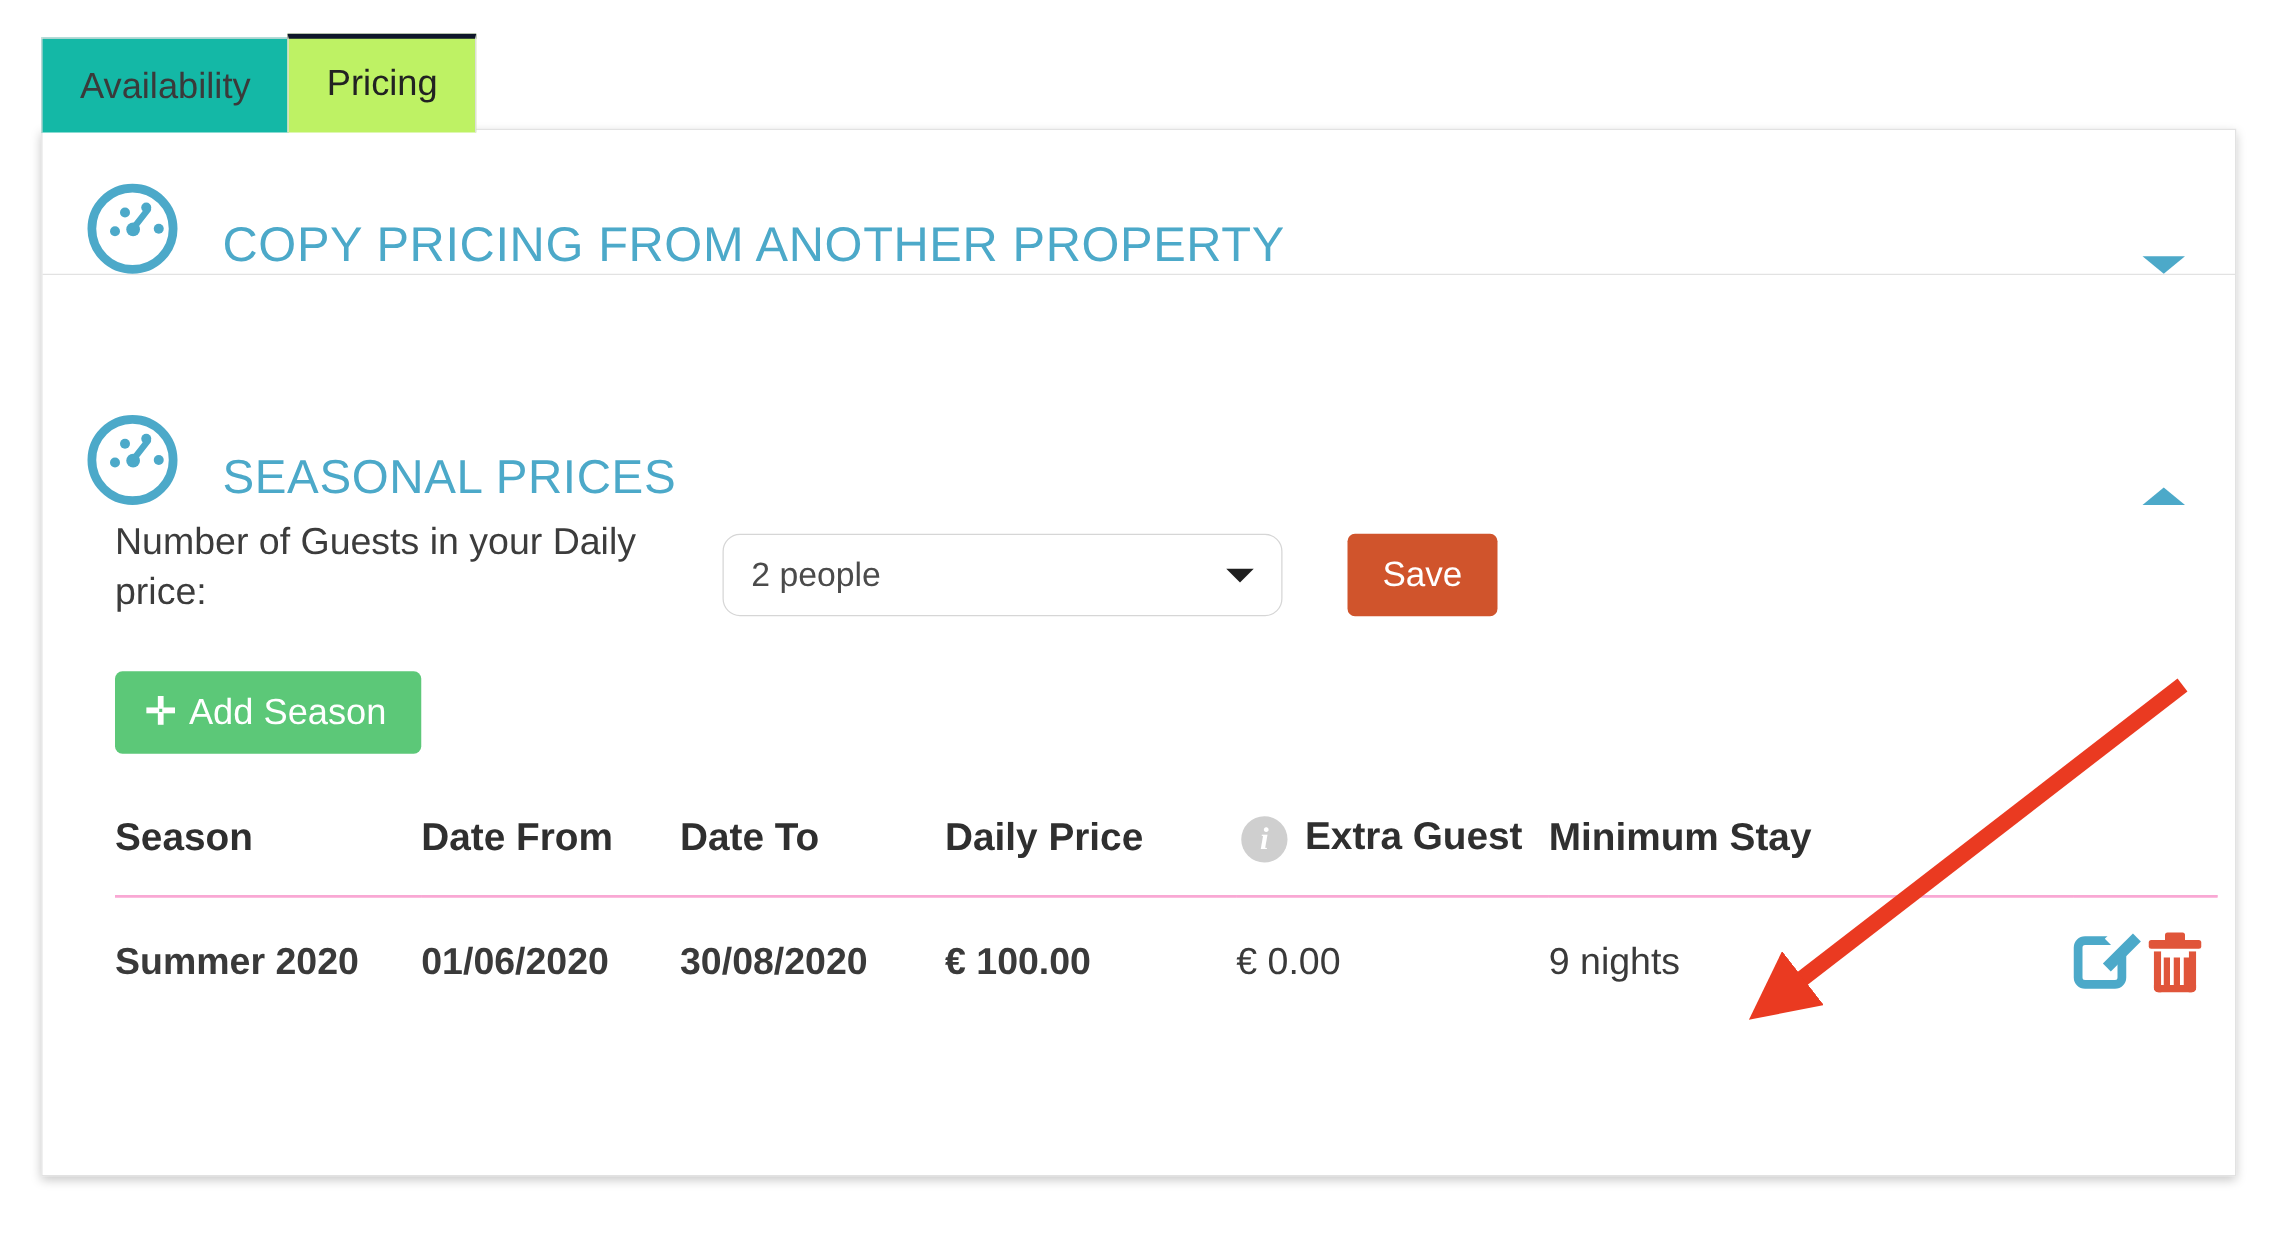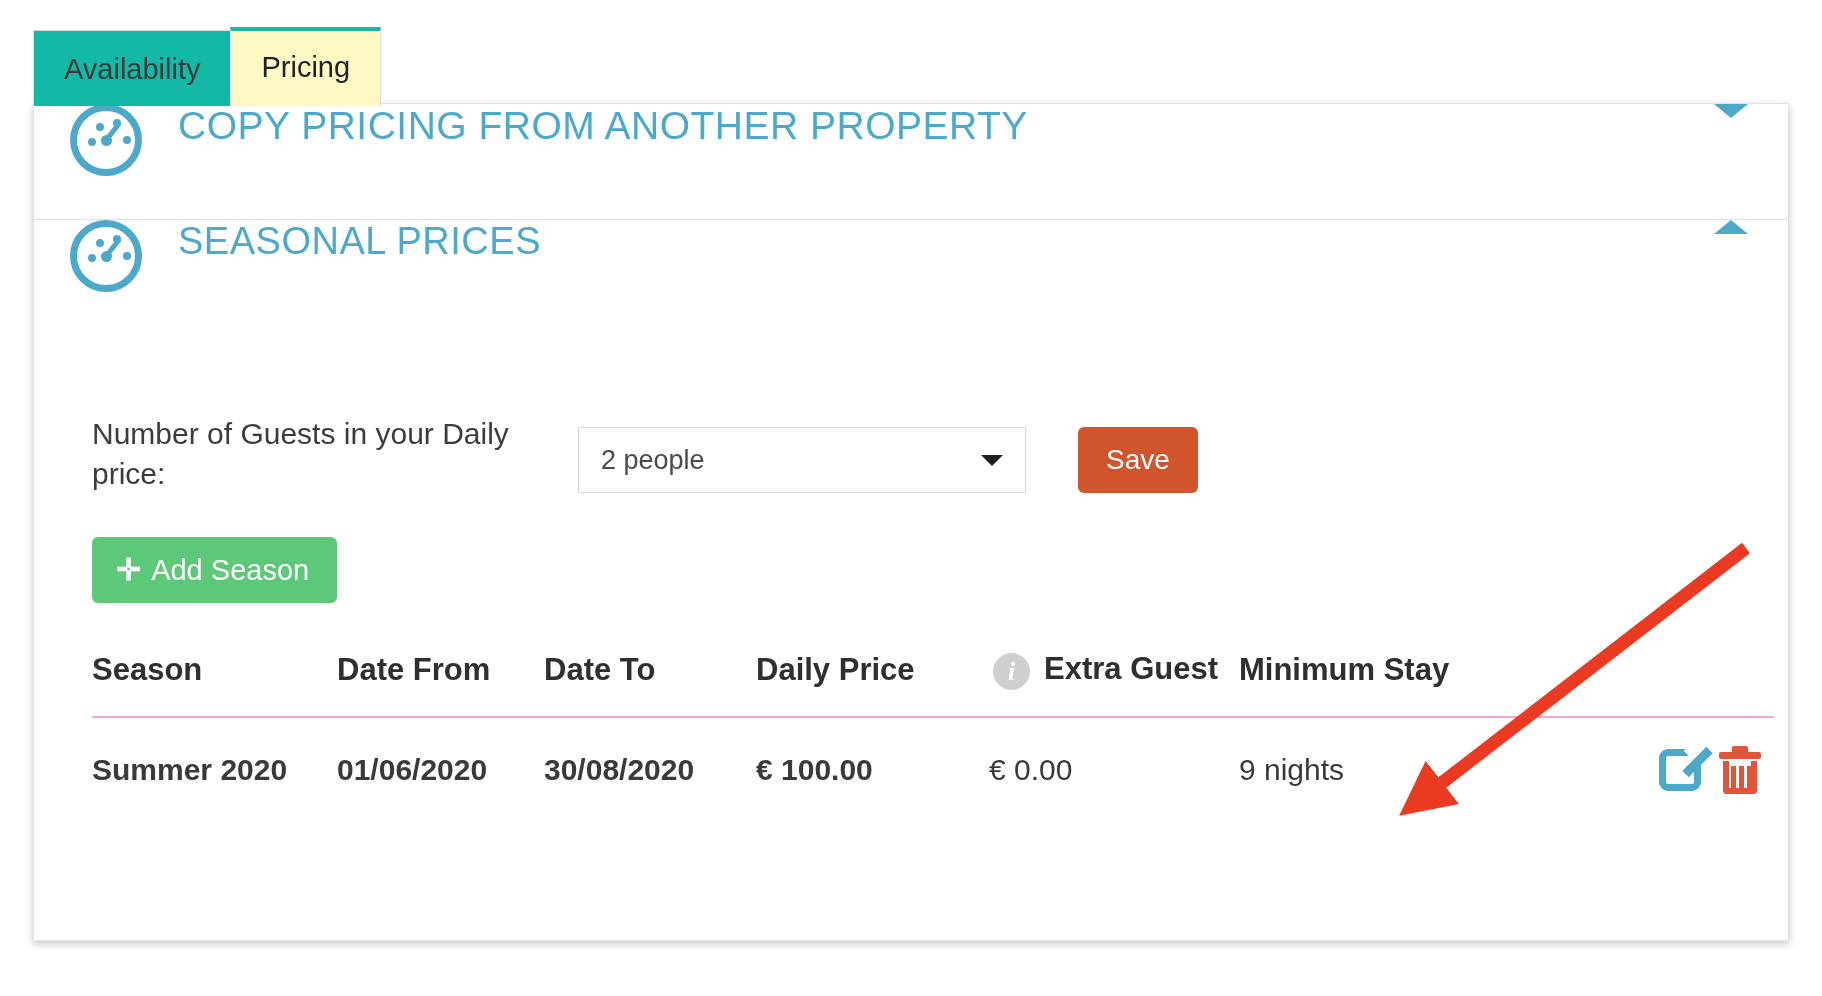--- a/index.html
+++ b/index.html
@@ -33,22 +33,22 @@
     height: 76px;
     line-height: 76px;
     font-size: 29px;
     color: #3a3a3a;
     box-sizing: border-box;
     margin-right: -1px;
     cursor: pointer;
     white-space: nowrap;
   }
   .tab.active {
-    background: #fef9c3;
-    border-top: 4px solid #14b8a6;
+    background: #bef264;
+    border-top: 4px solid #0f172a;
     color: #222222;
     height: 79px;
     line-height: 73px;
     position: relative;
     z-index: 4;
   }
 
   
   .card {
     position: absolute;
@@ -59,21 +59,21 @@
     background: #ffffff;
     border: 1px solid #e2e2e2;
     box-shadow: 0 3px 8px rgba(0,0,0,0.22);
     box-sizing: border-box;
     z-index: 1;
   }
 
   
   .panel-header {
     display: flex;
-    align-items: flex-start;
+    align-items: flex-end;
     padding: 0 40px 0 36px;
     box-sizing: border-box;
     cursor: pointer;
     position: relative;
   }
   .panel-header.copy { height: 116px; border-bottom: 1px solid #e2e2e2; }
   .panel-header.seasonal { height: 184px; }
 
   .gauge-icon {
     width: 72px;
@@ -151,21 +151,21 @@
     color: #3c3c3c;
     width: 470px;
     line-height: 1.32;
     padding-top: 10px;
     flex: 0 0 470px;
   }
   .select-box {
     width: 448px;
     height: 66px;
     border: 1px solid #d6d6d6;
-    border-radius: 2px;
+    border-radius: 14px;
     background: #ffffff;
     display: flex;
     align-items: center;
     padding: 0 22px 0 22px;
     box-sizing: border-box;
     font-size: 27px;
     color: #4b4b4b;
     cursor: pointer;
     position: relative;
     margin-left: 16px;

